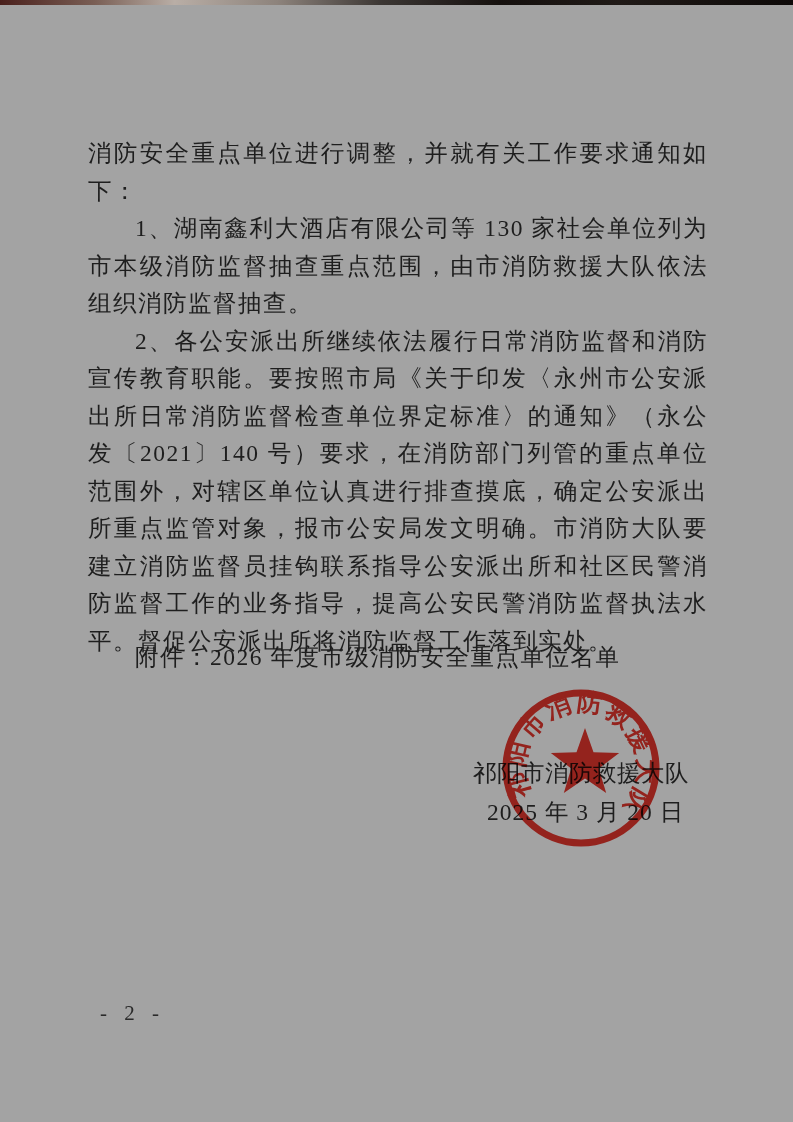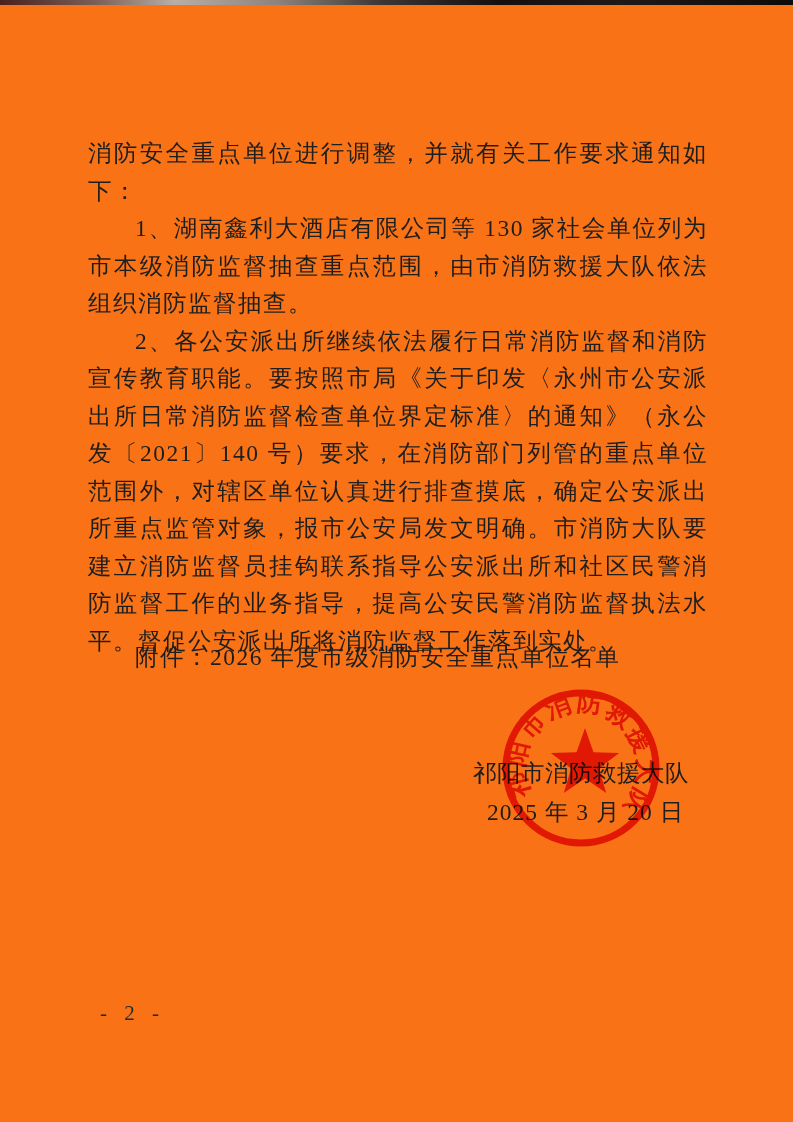--- a/index.html
+++ b/index.html
@@ -1,19 +1,19 @@
 <!DOCTYPE html>
 <html><head>
 <meta charset="utf-8">
 <style>
   html,body{margin:0;padding:0;background:#888;}
   .page{
     position:relative;
     width:793px;height:1122px;
-    background:#f97316;
+    background:#a3a3a3;
     margin:0 auto;
     overflow:hidden;
     font-family:"Liberation Serif","DejaVu Serif",serif;
     color:#1e1e1e;
   }
   
   .scan-edge{
     position:absolute;top:0;left:0;width:793px;height:5px;
     background:linear-gradient(90deg,
       #4a201c 0%, #7a5f55 12%, #b9aea6 22%, #8d837c 35%,

